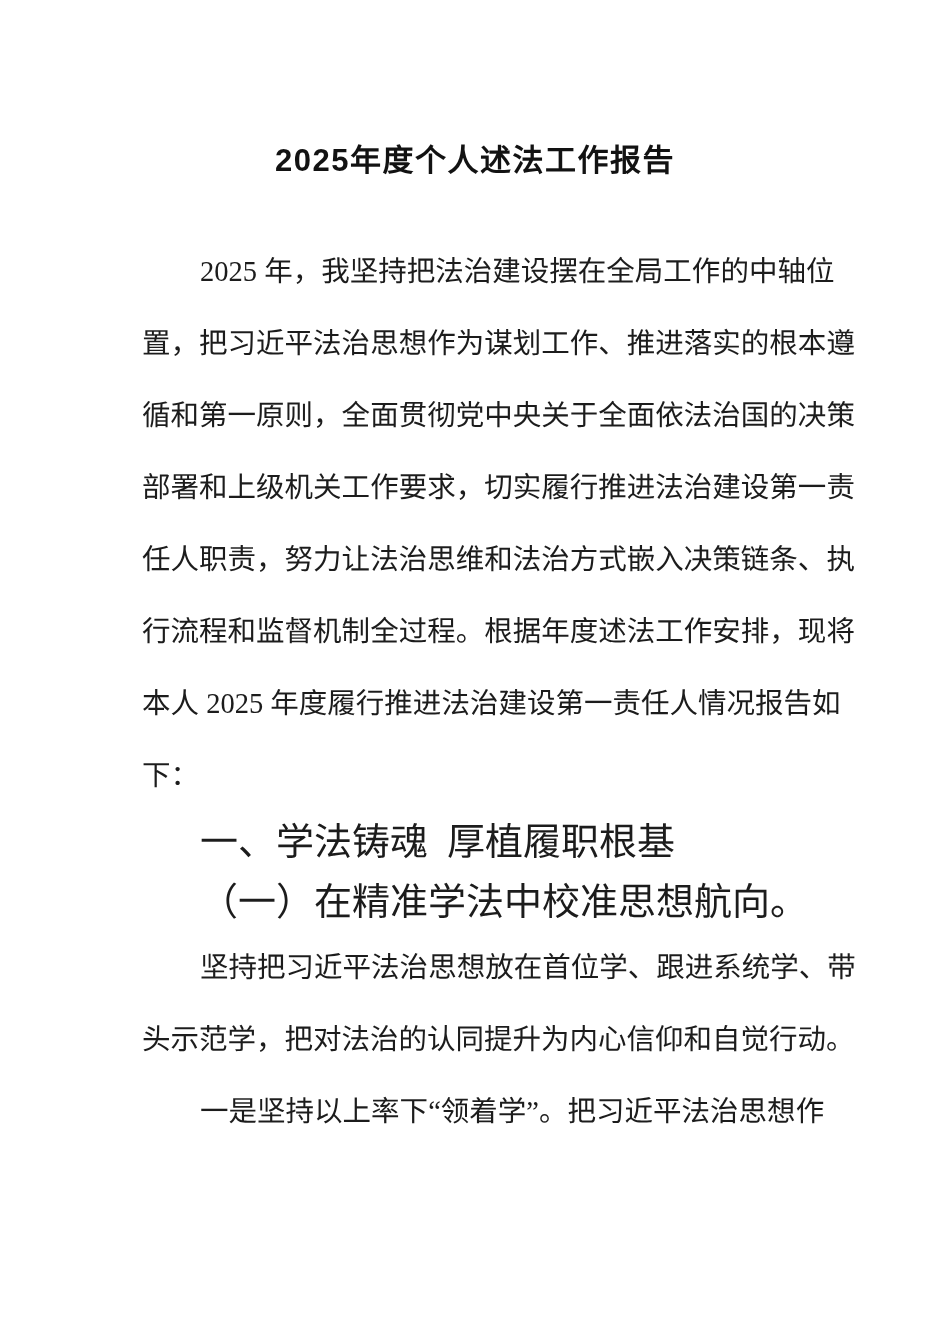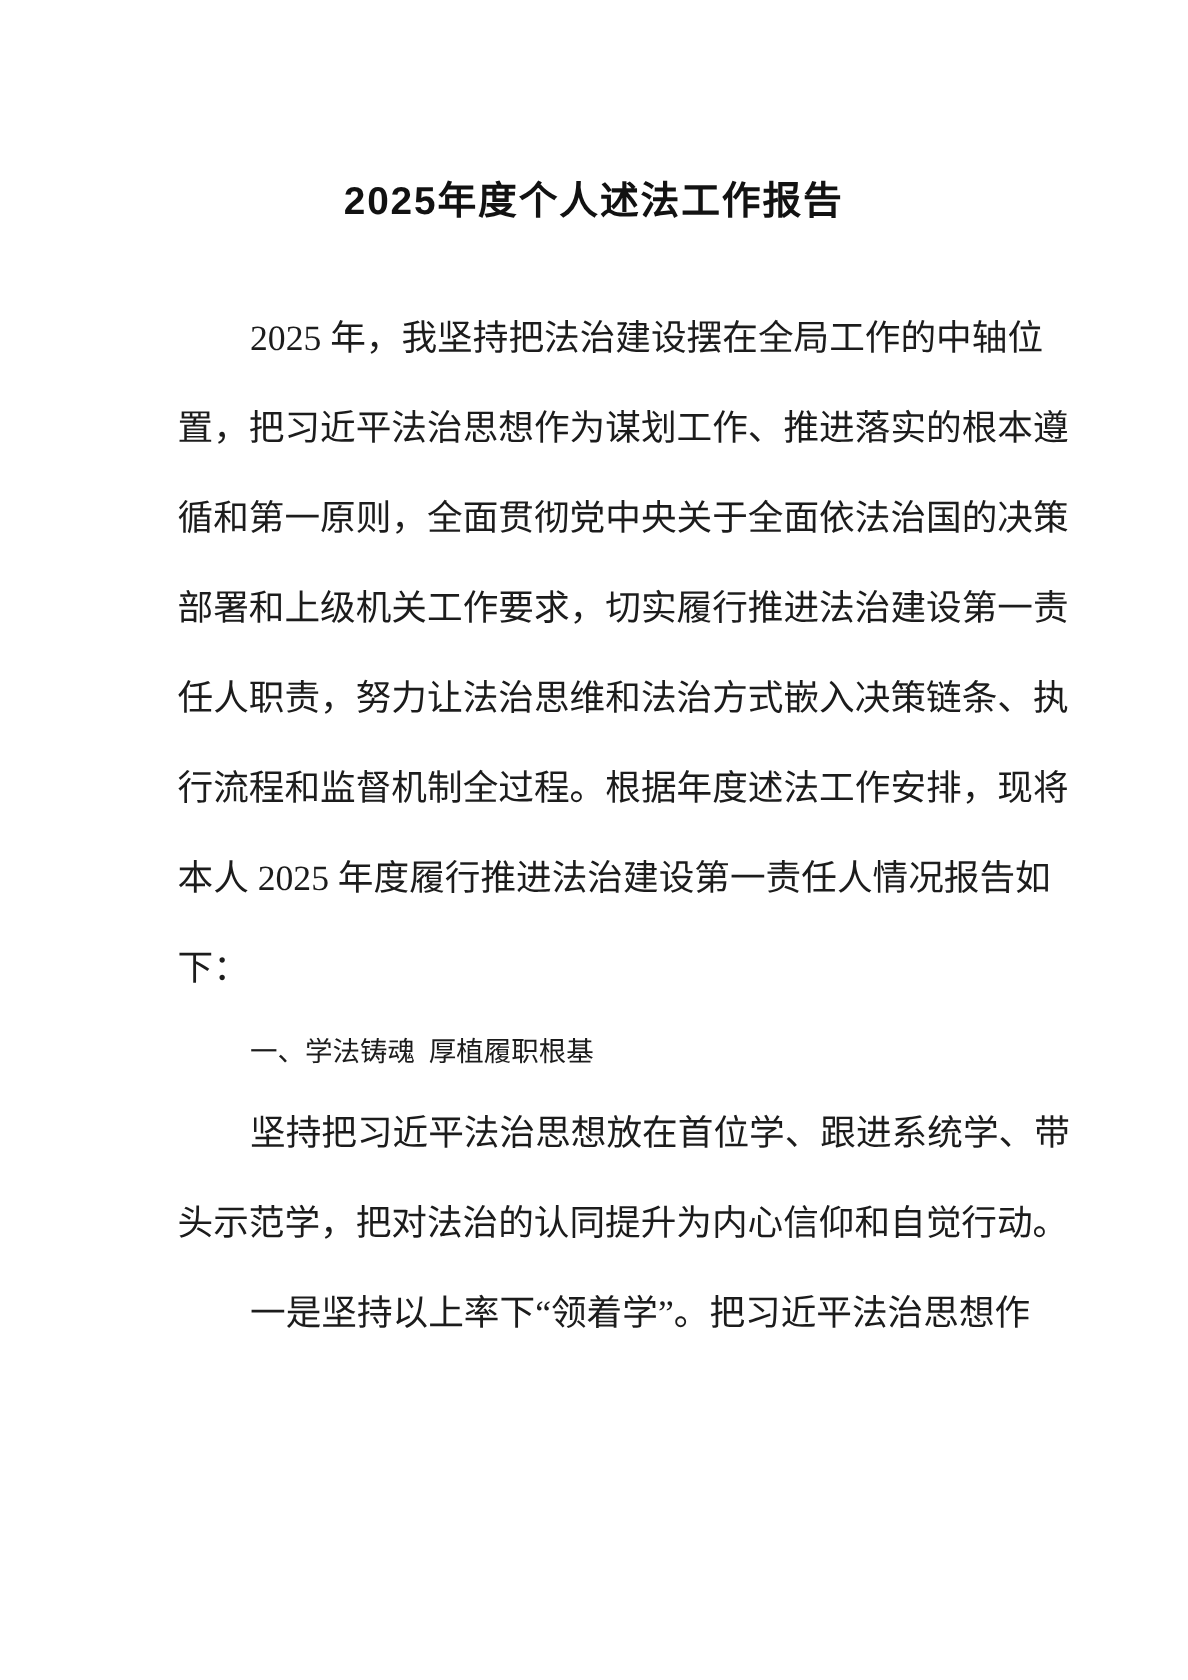--- a/index.html
+++ b/index.html
@@ -81,21 +81,21 @@
 
   
   .h-line {
     display: flex;
     width: 668px;
     height: 60px;
     align-items: center;
     justify-content: flex-start;
     padding-left: 58px;
     box-sizing: border-box;
-    font-size: 22px;
+    font-size: 38px;
     line-height: 40px;
     color: #1c1c1c;
     white-space: pre;
   }
 </style>
 </head>
 <body>
 
 <div class="page">
 
@@ -104,18 +104,19 @@
   <div class="body-block">
       <div class="p-line justify indent"><span>2</span><span>0</span><span>2</span><span>5</span><span> </span><span>年</span><span>，</span><span>我</span><span>坚</span><span>持</span><span>把</span><span>法</span><span>治</span><span>建</span><span>设</span><span>摆</span><span>在</span><span>全</span><span>局</span><span>工</span><span>作</span><span>的</span><span>中</span><span>轴</span><span>位</span></div>
       <div class="p-line justify"><span>置</span><span>，</span><span>把</span><span>习</span><span>近</span><span>平</span><span>法</span><span>治</span><span>思</span><span>想</span><span>作</span><span>为</span><span>谋</span><span>划</span><span>工</span><span>作</span><span>、</span><span>推</span><span>进</span><span>落</span><span>实</span><span>的</span><span>根</span><span>本</span><span>遵</span></div>
       <div class="p-line justify"><span>循</span><span>和</span><span>第</span><span>一</span><span>原</span><span>则</span><span>，</span><span>全</span><span>面</span><span>贯</span><span>彻</span><span>党</span><span>中</span><span>央</span><span>关</span><span>于</span><span>全</span><span>面</span><span>依</span><span>法</span><span>治</span><span>国</span><span>的</span><span>决</span><span>策</span></div>
       <div class="p-line justify"><span>部</span><span>署</span><span>和</span><span>上</span><span>级</span><span>机</span><span>关</span><span>工</span><span>作</span><span>要</span><span>求</span><span>，</span><span>切</span><span>实</span><span>履</span><span>行</span><span>推</span><span>进</span><span>法</span><span>治</span><span>建</span><span>设</span><span>第</span><span>一</span><span>责</span></div>
       <div class="p-line justify"><span>任</span><span>人</span><span>职</span><span>责</span><span>，</span><span>努</span><span>力</span><span>让</span><span>法</span><span>治</span><span>思</span><span>维</span><span>和</span><span>法</span><span>治</span><span>方</span><span>式</span><span>嵌</span><span>入</span><span>决</span><span>策</span><span>链</span><span>条</span><span>、</span><span>执</span></div>
       <div class="p-line justify"><span>行</span><span>流</span><span>程</span><span>和</span><span>监</span><span>督</span><span>机</span><span>制</span><span>全</span><span>过</span><span>程</span><span>。</span><span>根</span><span>据</span><span>年</span><span>度</span><span>述</span><span>法</span><span>工</span><span>作</span><span>安</span><span>排</span><span>，</span><span>现</span><span>将</span></div>
       <div class="p-line justify"><span>本</span><span>人</span><span> </span><span>2</span><span>0</span><span>2</span><span>5</span><span> </span><span>年</span><span>度</span><span>履</span><span>行</span><span>推</span><span>进</span><span>法</span><span>治</span><span>建</span><span>设</span><span>第</span><span>一</span><span>责</span><span>任</span><span>人</span><span>情</span><span>况</span><span>报</span><span>告</span><span>如</span></div>
       <div class="p-line flush">下：</div>
       <div class="h-line">一、学法铸魂  厚植履职根基</div>
+      <div class="h-line">（一）在精准学法中校准思想航向。</div>
       <div class="p-line justify indent"><span>坚</span><span>持</span><span>把</span><span>习</span><span>近</span><span>平</span><span>法</span><span>治</span><span>思</span><span>想</span><span>放</span><span>在</span><span>首</span><span>位</span><span>学</span><span>、</span><span>跟</span><span>进</span><span>系</span><span>统</span><span>学</span><span>、</span><span>带</span></div>
       <div class="p-line flush">头示范学，把对法治的认同提升为内心信仰和自觉行动。</div>
       <div class="p-line justify indent"><span>一</span><span>是</span><span>坚</span><span>持</span><span>以</span><span>上</span><span>率</span><span>下</span><span>“</span><span>领</span><span>着</span><span>学</span><span>”</span><span>。</span><span>把</span><span>习</span><span>近</span><span>平</span><span>法</span><span>治</span><span>思</span><span>想</span><span>作</span></div>
     </div>
 
 </div>
 
 </body></html>

